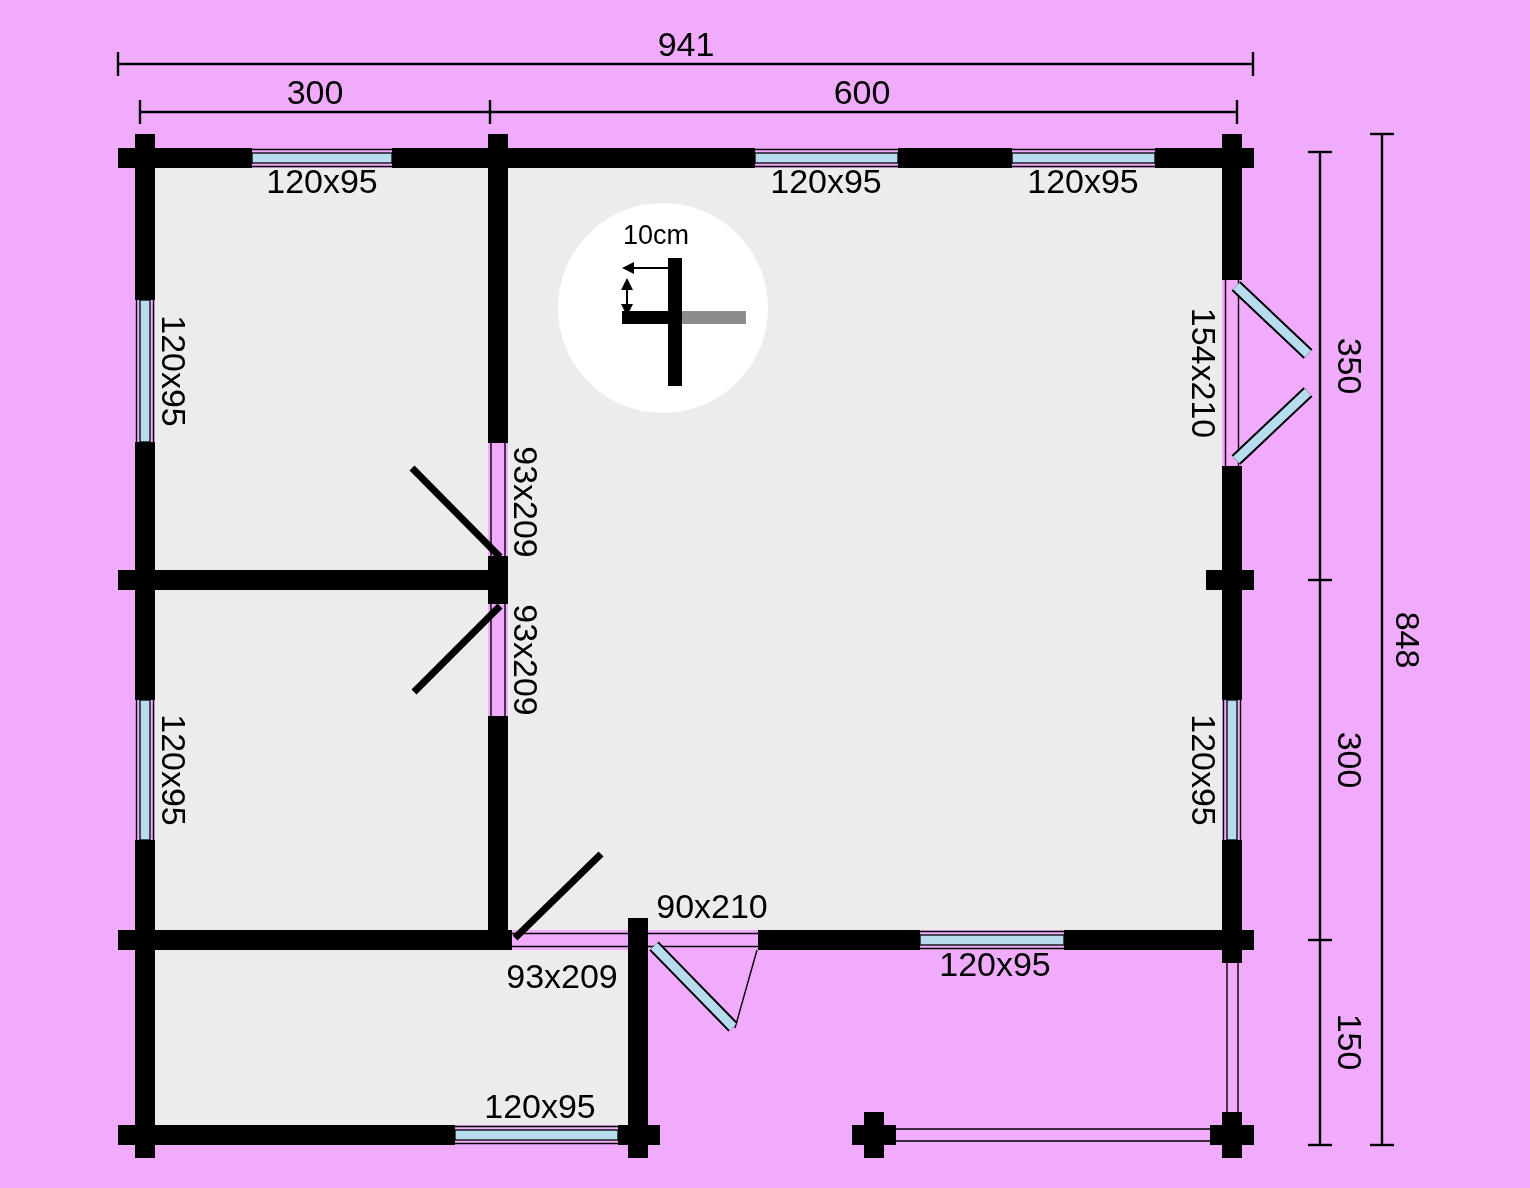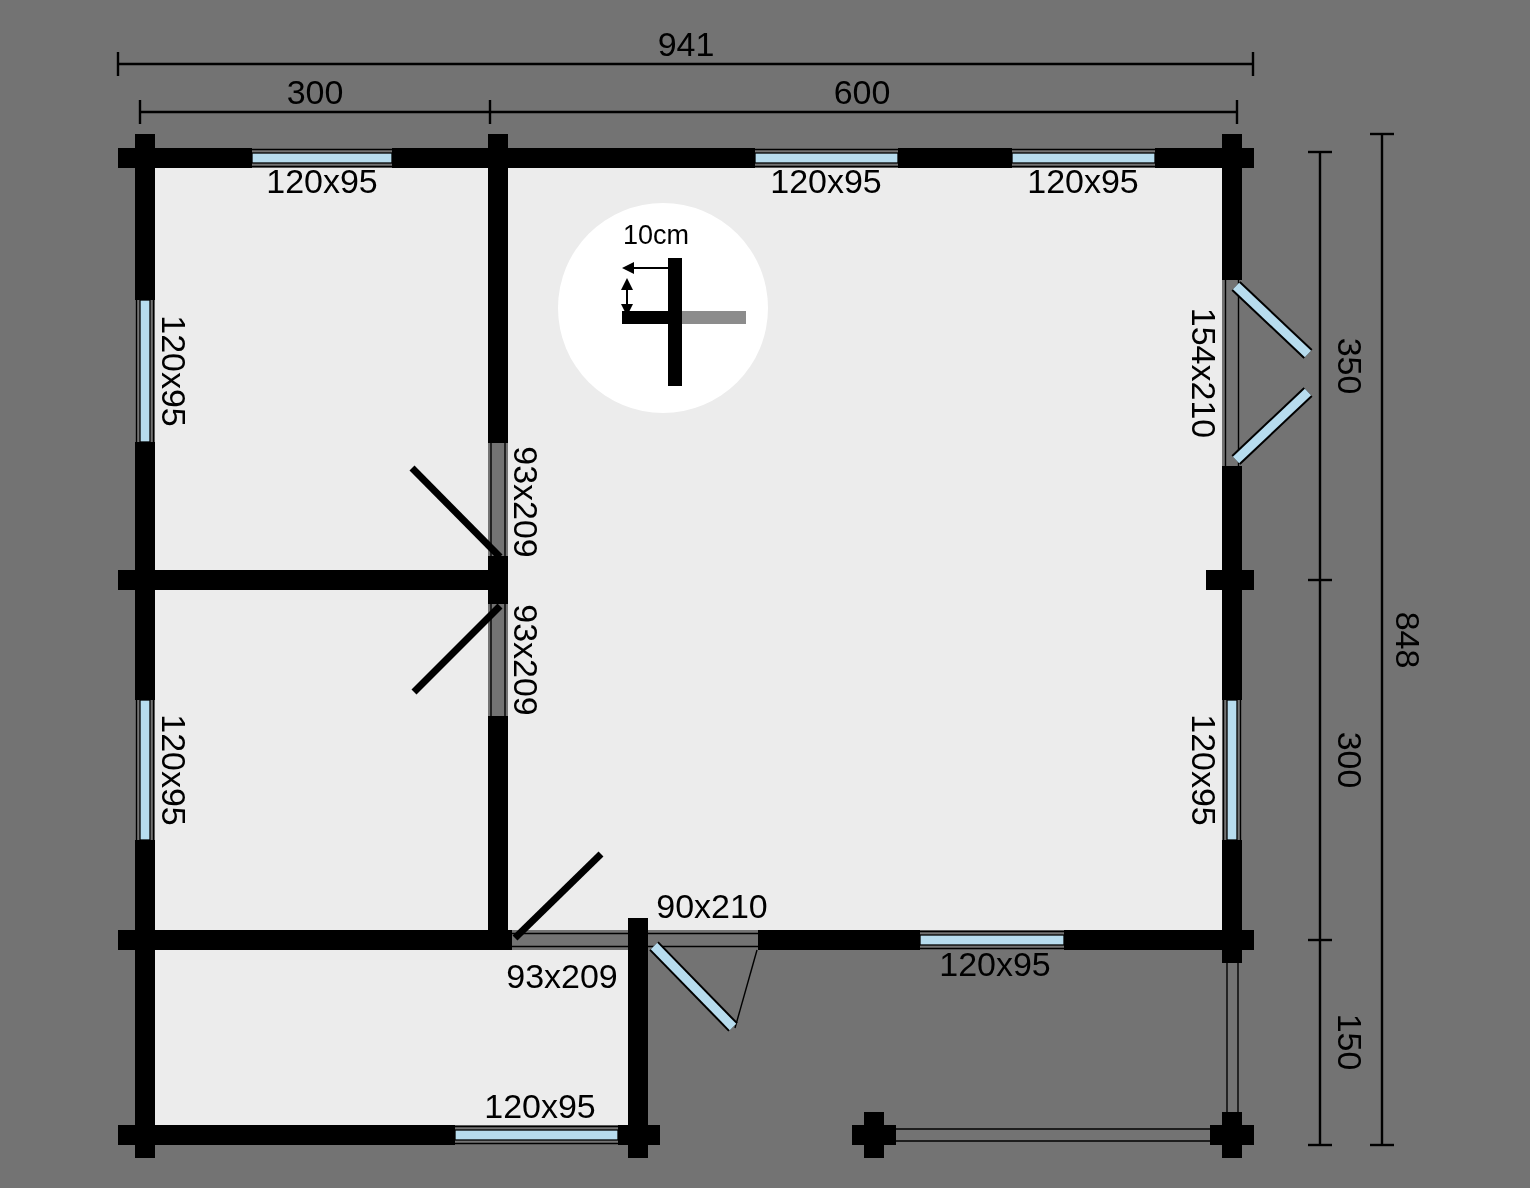--- a/index.html
+++ b/index.html
@@ -1,16 +1,16 @@
 <!DOCTYPE html>
 <html><head>
 <meta charset="utf-8">
 <style>
   html,body{margin:0;padding:0;background:#ffffff;}
-  .canvas{position:relative;width:1530px;height:1188px;background:#737373;
+  .canvas{position:relative;width:1530px;height:1188px;background:#f0abfc;
           font-family:"Liberation Sans",sans-serif;overflow:hidden;}
   svg{display:block;}
   .wall{fill:#000000;stroke:none;}
   .room{fill:#ececec;stroke:none;}
   .win{fill:#b7dcee;stroke:#000000;stroke-width:1.3;}
   .thin{stroke:#000000;stroke-width:1.4;fill:none;}
   .dim{stroke:#000000;stroke-width:2.4;fill:none;}
   .lbl{font-size:34px;fill:#000000;text-anchor:middle;font-family:"Liberation Sans",sans-serif;}
   .lbl-sm{font-size:27px;fill:#000000;text-anchor:middle;font-family:"Liberation Sans",sans-serif;}
   .leaf-out{stroke:#000000;stroke-width:13;fill:none;stroke-linecap:butt;}

